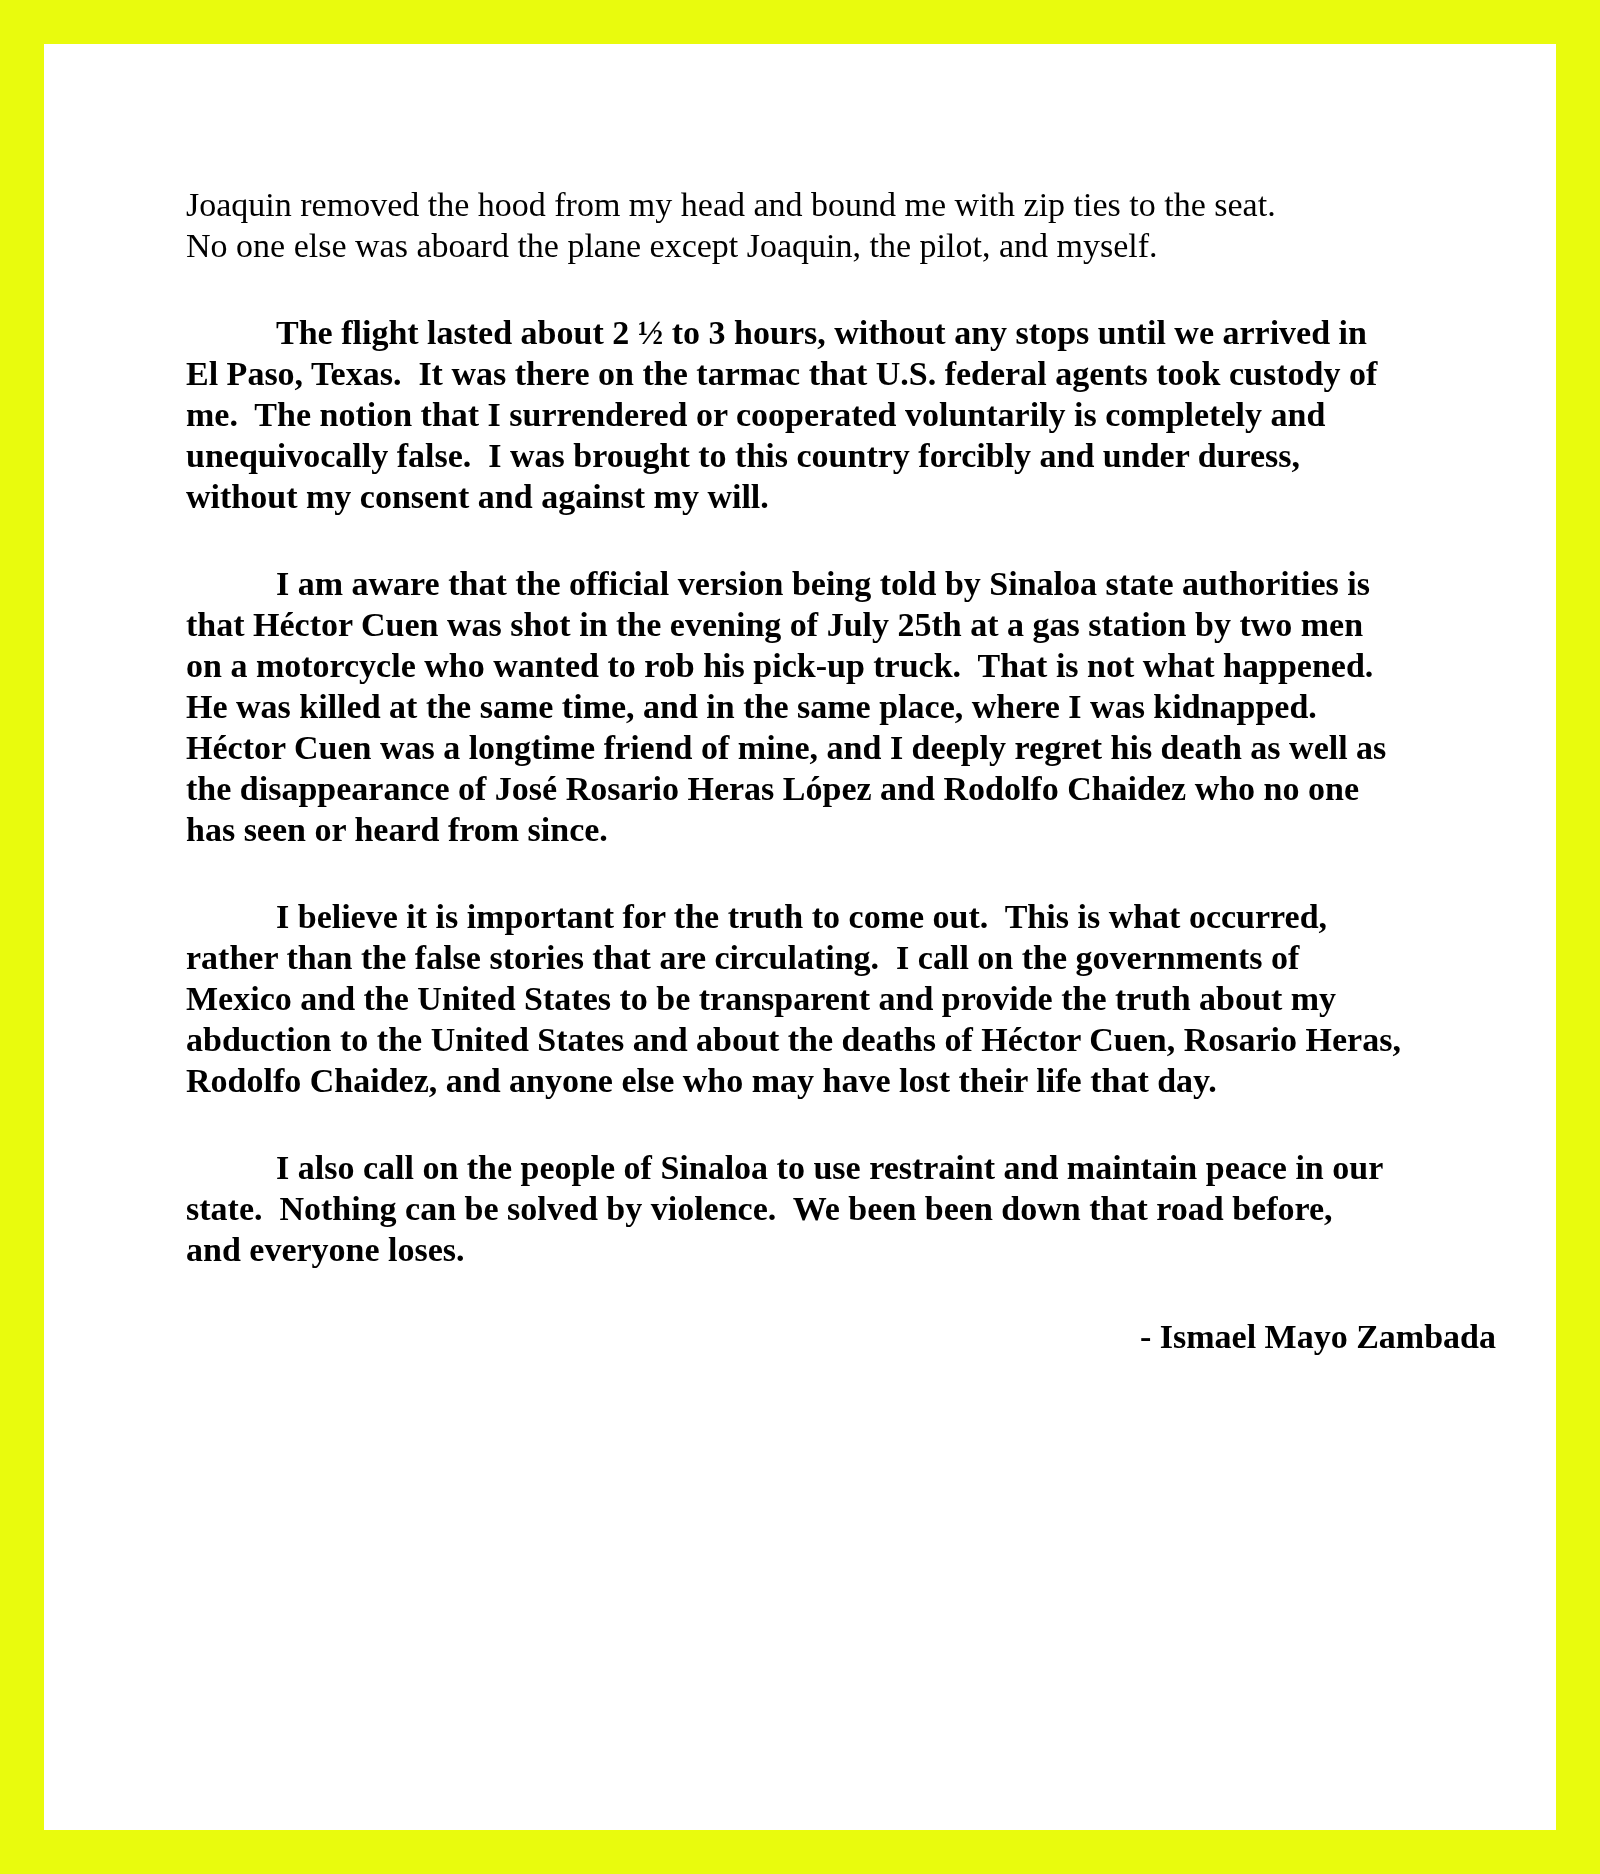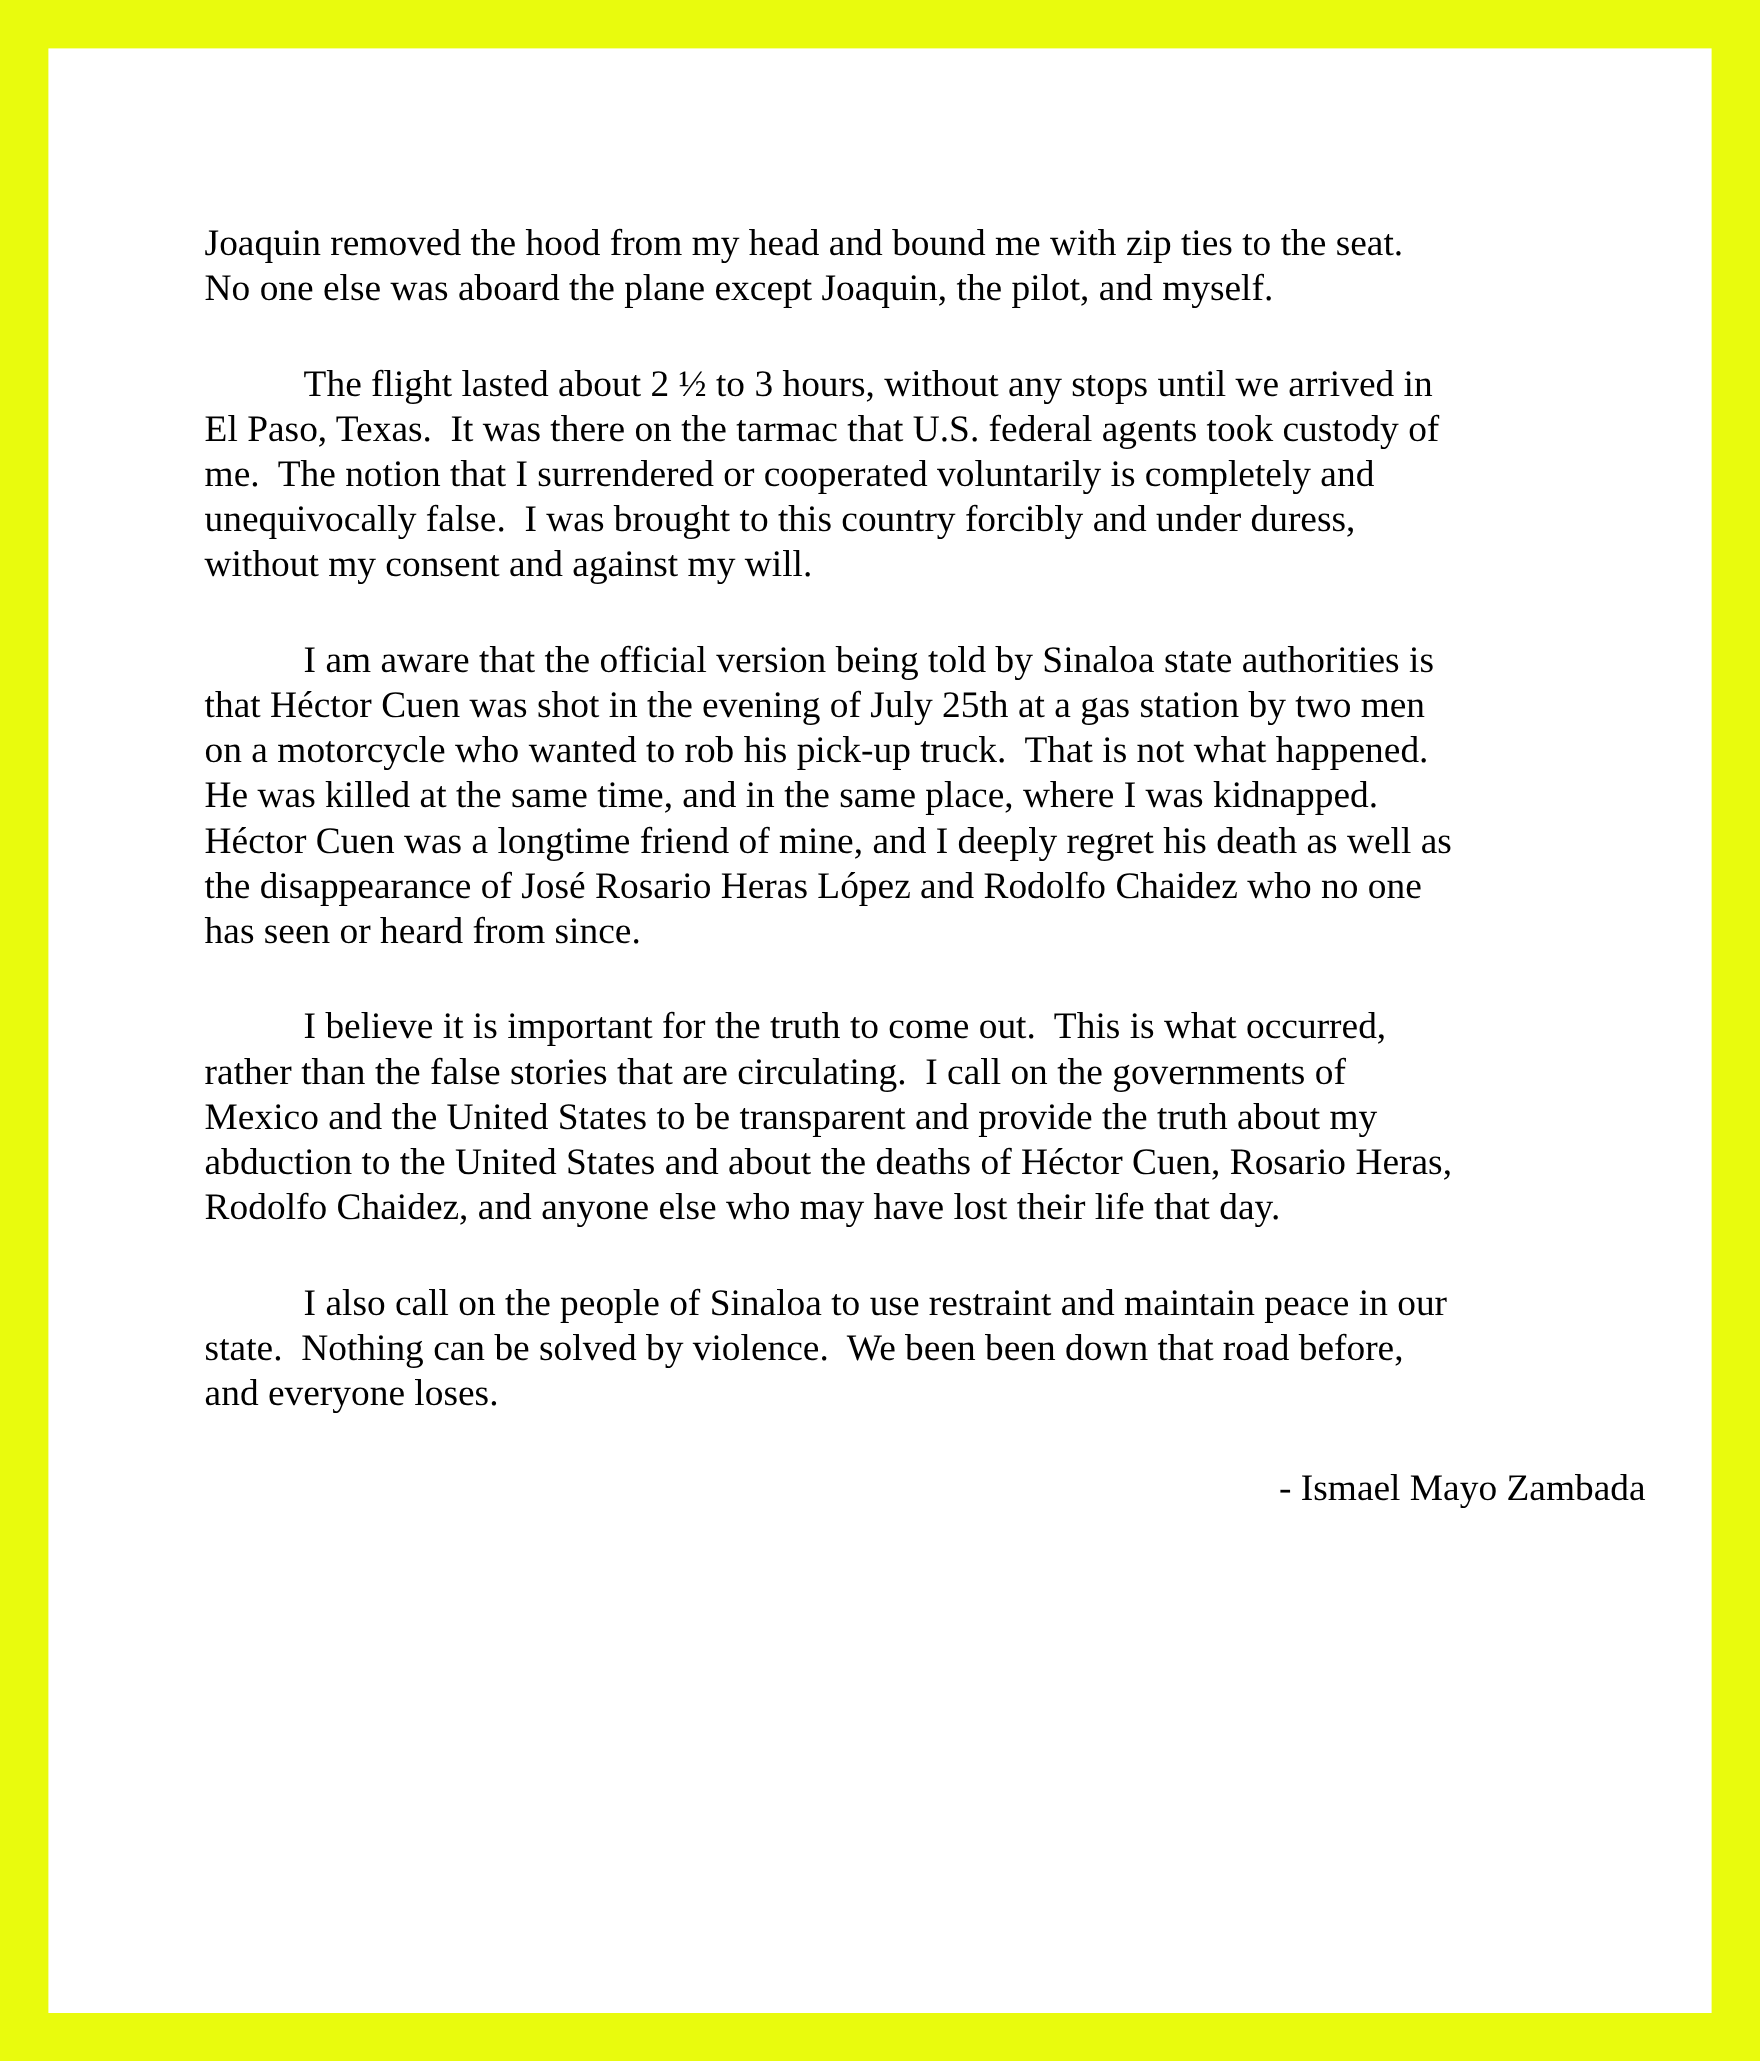--- a/index.html
+++ b/index.html
@@ -23,28 +23,28 @@
   }
   .letter-body {
     position: absolute;
     left: 142px;
     top: 140px;
     width: 1310px;
     color: #000000;
     font-family: "Liberation Serif", "DejaVu Serif", serif;
     font-size: 34px;
     line-height: 41px;
-    margin-top: 17px;
   }
   .para {
     margin: 0 0 46px 0;
     white-space: pre;        
   }
   .para.indent {
     text-indent: 90px;       
+    font-weight: bold;
   }
   .para.signature {
     margin-bottom: 0;
     text-align: right;
   }
 </style>
 </head>
 <body style="background: rgb(233, 251, 13);">
 
 <div class="paper" style="background: rgb(255, 255, 255);">

